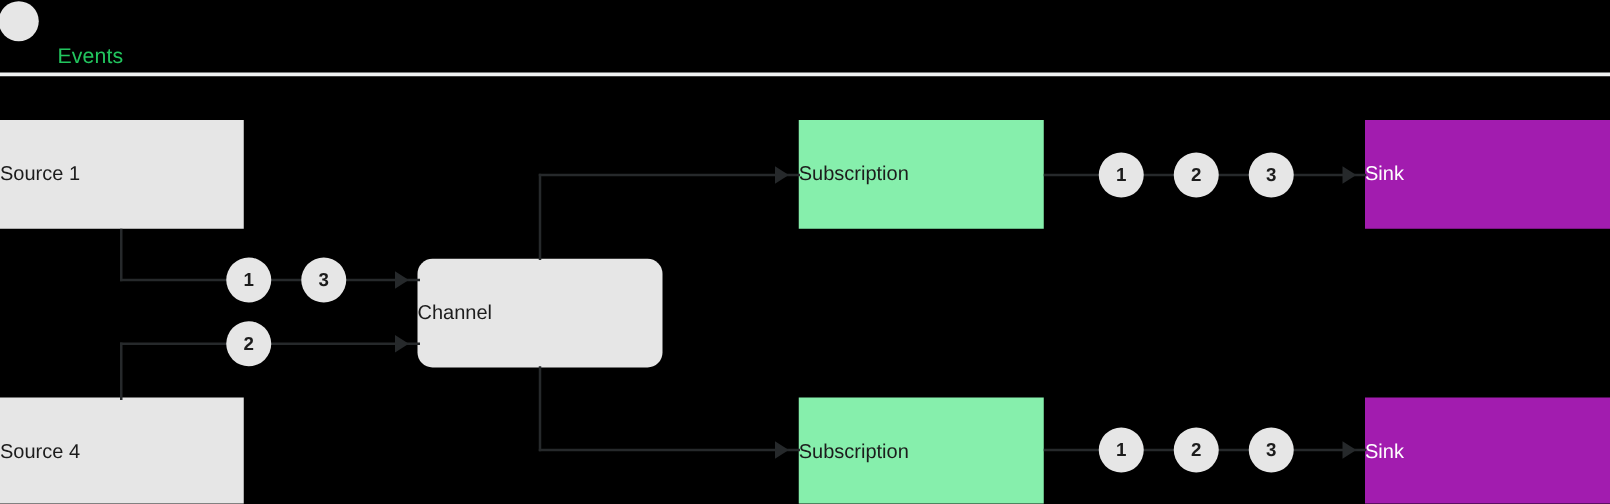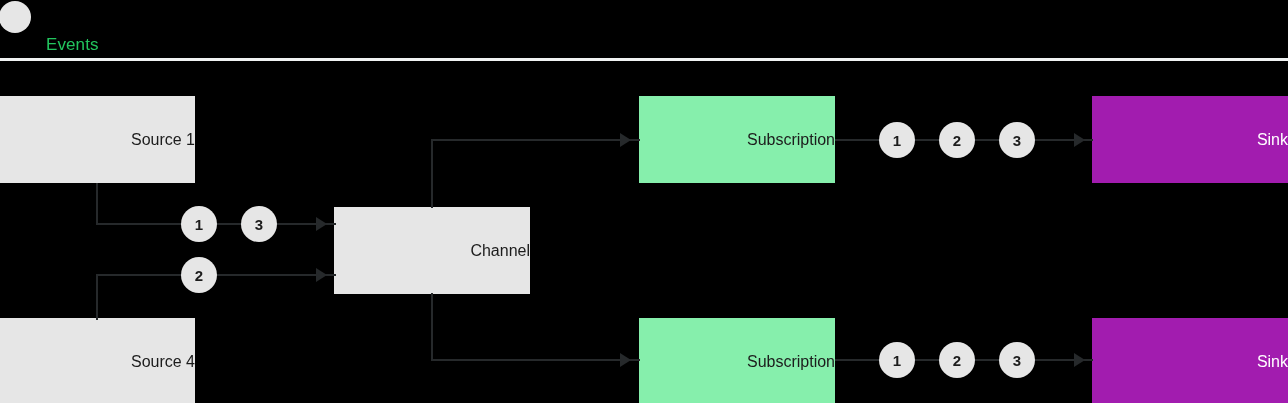--- a/index.html
+++ b/index.html
@@ -55,25 +55,24 @@
     height: 3px;
     background: #f0f2f2;
   }
 
   
   .node {
     position: absolute;
     box-sizing: border-box;
     display: flex;
     align-items: center;
-    justify-content: flex-end;
+    justify-content: flex-start;
     font-size: 16px;
     line-height: 20px;
     white-space: nowrap;
-    padding-left: 24px;
   }
   .node.grey {
     background: #e6e6e6;
     color: #1c1c1c;
   }
   .node.blue-light {
     background: #86efac;
     color: #1c1c1c;
   }
   .node.blue-solid {
@@ -132,21 +131,21 @@
   </div>
 
   <div class="node grey" style="left:0px; top:96px; width:195px; height:87px;">
     <span>Source 1</span>
   </div>
 
   <div class="node grey" style="left:0px; top:318px; width:195px; height:87px;">
     <span>Source 4</span>
   </div>
 
-  <div class="node grey" style="left:334px; top:207px; width:196px; height:87px;">
+  <div class="node grey" style="left:334px; top:207px; width:196px; height:87px;border-radius:12px;">
     <span>Channel</span>
   </div>
 
   <div class="node blue-light" style="left:639px; top:96px; width:196px; height:87px;">
     <span>Subscription</span>
   </div>
 
   <div class="node blue-light" style="left:639px; top:318px; width:196px; height:87px;">
     <span>Subscription</span>
   </div>

